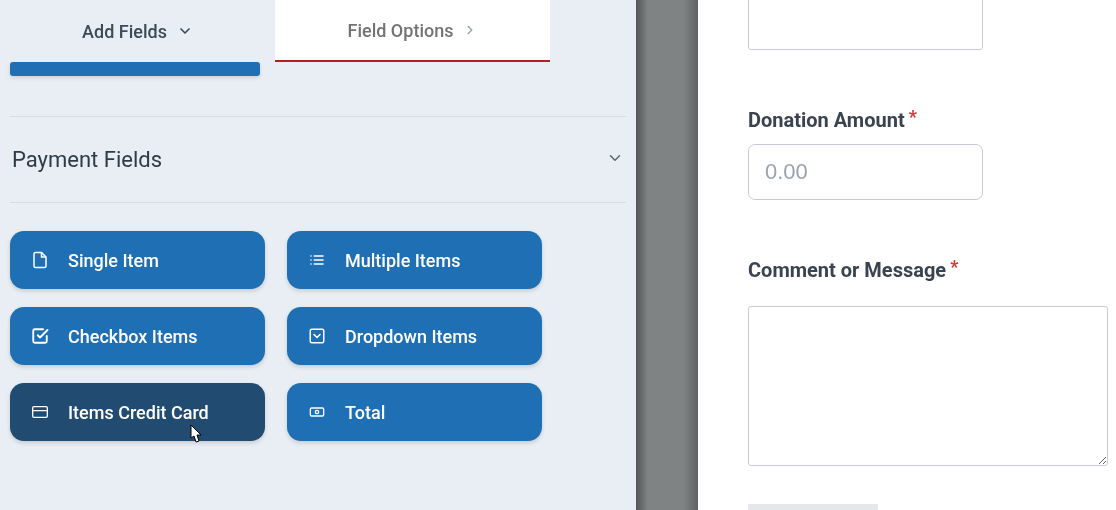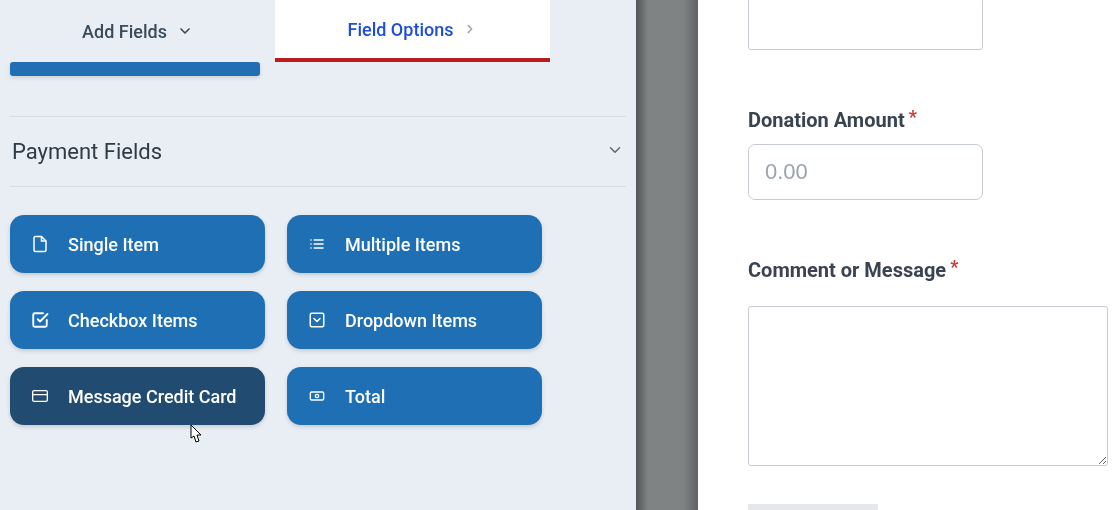--- a/index.html
+++ b/index.html
@@ -38,22 +38,22 @@
     font-size: 18px;
     font-weight: 500;
     cursor: pointer;
   }
   .tab-active {
     background: #e8eef4;
     color: #3b4b5a;
   }
   .tab-inactive {
     background: #ffffff;
-    color: #1d4ed8;
-    border-bottom: 4px solid #b91c1c;
+    color: #737373;
+    border-bottom: 2px solid #b91c1c;
   }
   .tab .chev {
     display: inline-flex;
   }
   .left-body {
     padding: 0 10px 30px 10px;
   }
   .blue-strip {
     height: 14px;
     width: 250px;
@@ -61,21 +61,21 @@
     border-radius: 3px;
     margin: 0 0 40px 0;
     box-shadow: 0 2px 4px rgba(0,0,0,0.12);
   }
   .section-title-row {
     display: flex;
     align-items: center;
     justify-content: space-between;
     border-top: 1px solid #d7dde3;
     border-bottom: 1px solid #d7dde3;
-    padding: 22px 2px;
+    padding: 30px 2px;
     cursor: pointer;
   }
   .section-title {
     font-size: 22px;
     color: #2f3b47;
     font-weight: 400;
   }
   .caret {
     color: #5a6773;
   }
@@ -298,21 +298,21 @@
           <span>Dropdown Items</span>
         </div>
 
         <div class="field-btn hover">
           <span class="icon">
             <svg width="20" height="16" viewBox="0 0 24 24" fill="none" stroke="#fff" stroke-width="2" stroke-linecap="round" stroke-linejoin="round">
                 <rect x="1" y="4" width="22" height="16" rx="2"></rect>
                 <line x1="1" y1="10" x2="23" y2="10"></line>
               </svg>
           </span>
-          <span>Message Credit Card</span>
+          <span>Items Credit Card</span>
         </div>
 
         <div class="field-btn">
           <span class="icon">
             <svg width="22" height="16" viewBox="0 0 24 24" fill="none" stroke="#fff" stroke-width="2" stroke-linecap="round" stroke-linejoin="round">
                 <rect x="2" y="6" width="20" height="12" rx="2"></rect>
                 <circle cx="12" cy="12" r="2.5"></circle>
               </svg>
           </span>
           <span>Total</span>

